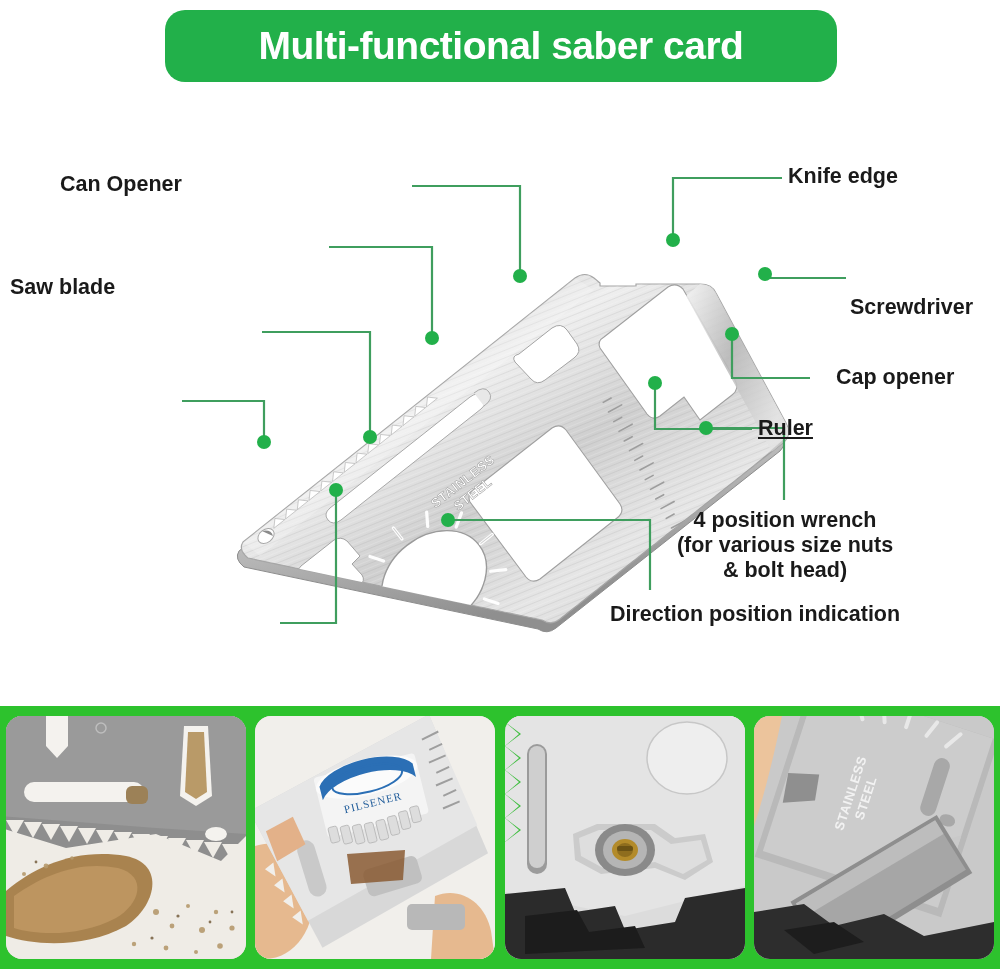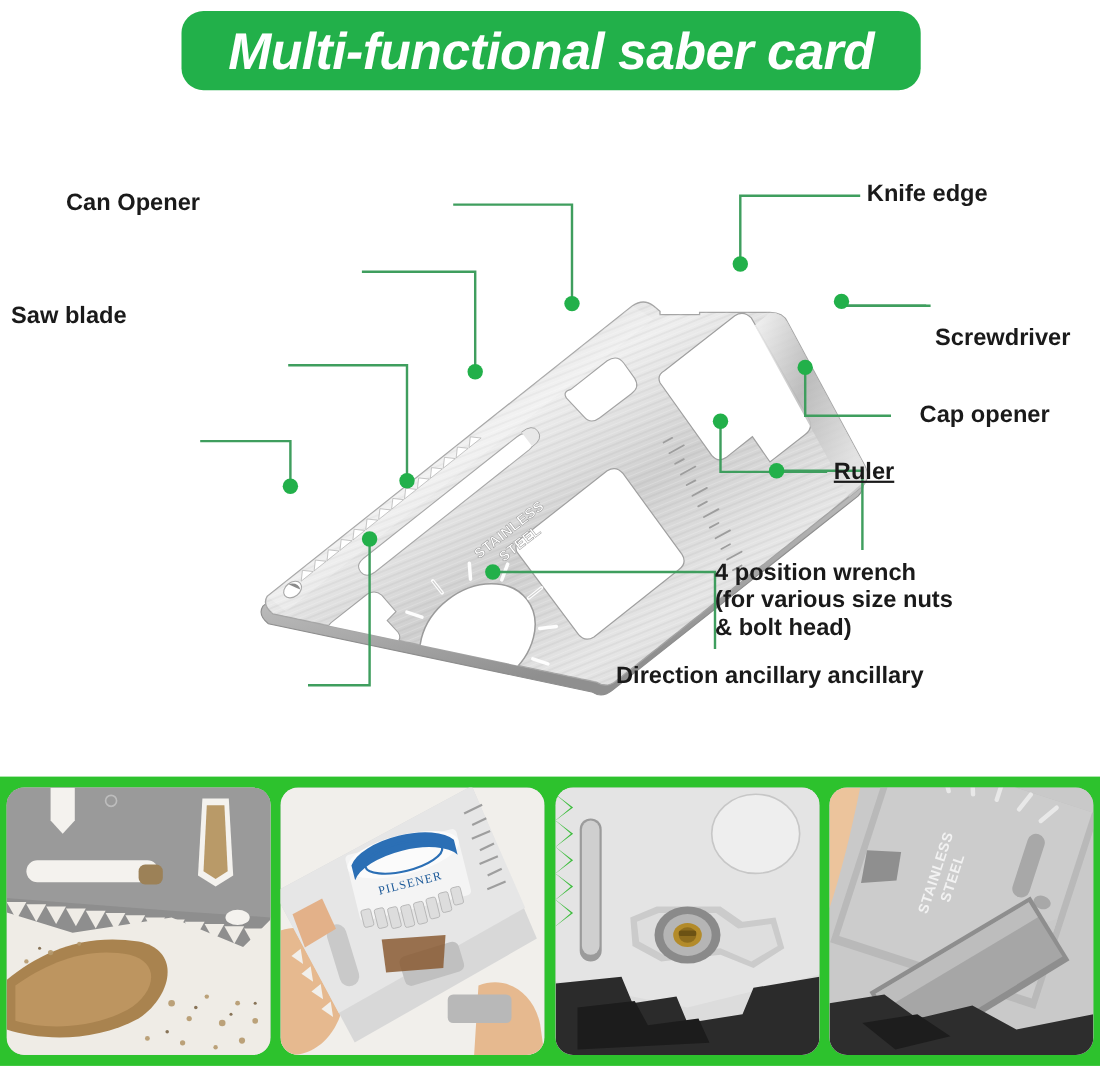--- a/index.html
+++ b/index.html
@@ -15,45 +15,44 @@
   #title-banner {
     position: absolute;
     left: 165px; top: 10px;
     width: 672px; height: 72px;
     background: #22b04a;
     border-radius: 20px;
     display: flex; align-items: center; justify-content: center;
   }
   #title-text {
     color: #ffffff;
-    font-size: 47px;
+    font-size: 39px;
     font-weight: bold;
     letter-spacing: -0.5px;
     white-space: nowrap;
-    font-style: italic;
   }
 
   
   #diagram {
     position: absolute;
     left: 0; top: 90px;
     width: 1000px; height: 610px;
   }
   #diagram-svg { position: absolute; left: 0; top: 0; }
 
   .label {
     position: absolute;
     color: #1a1a1a;
     font-size: 21.5px;
     font-weight: bold;
     line-height: 1.16;
     white-space: pre;
   }
   .label.right-align { }
-  .label.center-align { }
+  .label.center-align { text-align: center; }
 
   
   #photo-band {
     position: absolute;
     left: 0; top: 706px;
     width: 1000px; height: 263px;
     background: #2dc22d;
     display: flex;
     align-items: center;
     justify-content: space-between;
@@ -357,21 +356,21 @@
   <div class="label" style="left:850px; top:205px;">Screwdriver</div>
 
   <div class="label" style="left:836px; top:275px;">Cap opener</div>
 
   <div class="label" style="left:758px; top:326px;text-decoration:underline;">Ruler</div>
 
   <div class="label center-align" style="left:650px; top:418px; width:270px;">4 position wrench
 (for various size nuts
 &amp; bolt head)</div>
 
-  <div class="label center-align" style="left:560px; top:512px; width:390px;">Direction ancillary ancillary</div>
+  <div class="label center-align" style="left:560px; top:512px; width:390px;">Direction position indication</div>
 
 </div>
 
 <div id="photo-band">
 
   <div class="photo">
     <svg width="240" height="243" viewBox="0 0 240 243">
       <rect width="240" height="243" fill="#efece6"></rect>
 
       <path d="M -5 -5 L 240 -5 L 240 120 L 215 145 L 150 118 L 60 132 L -5 112 Z" fill="#8e8e8e"></path>

